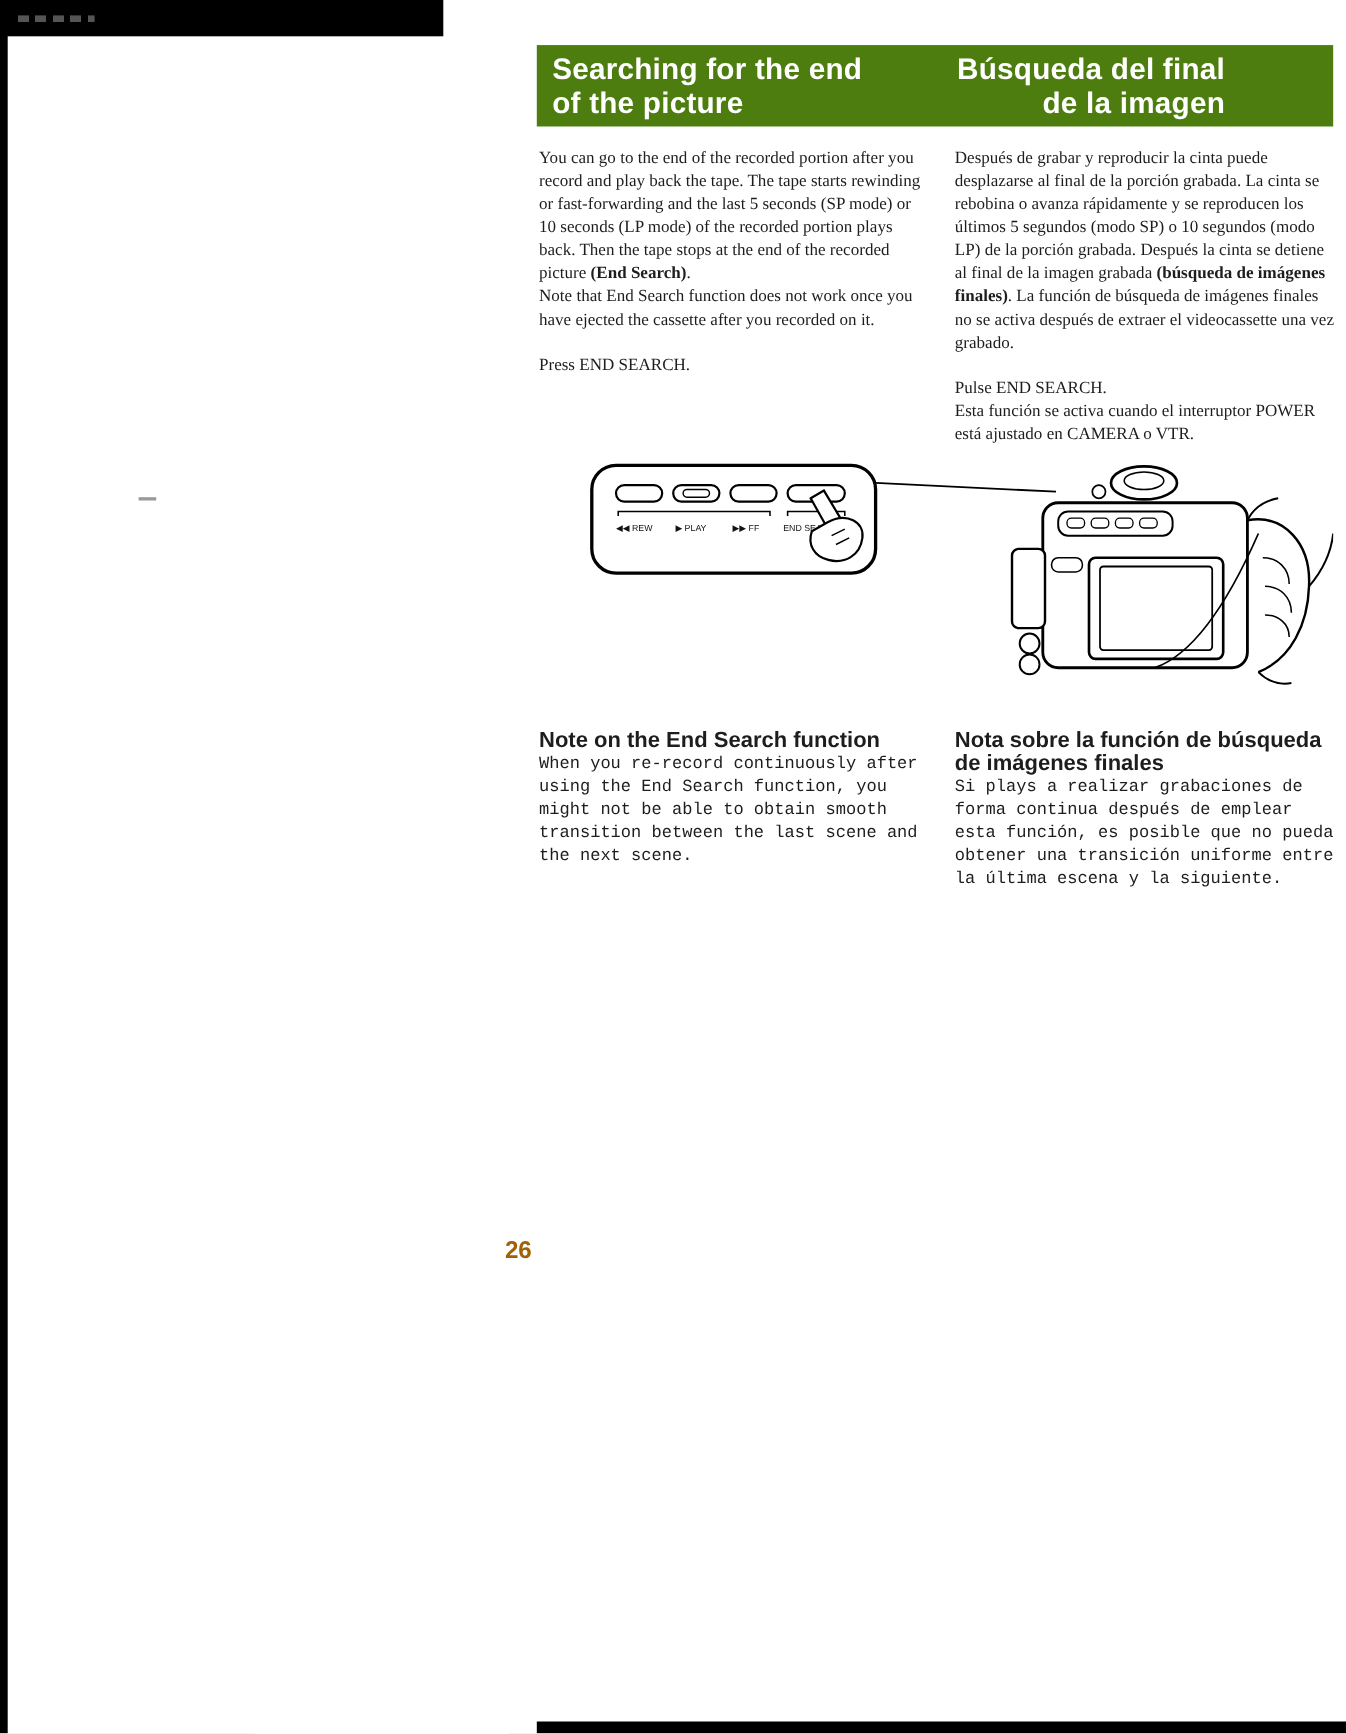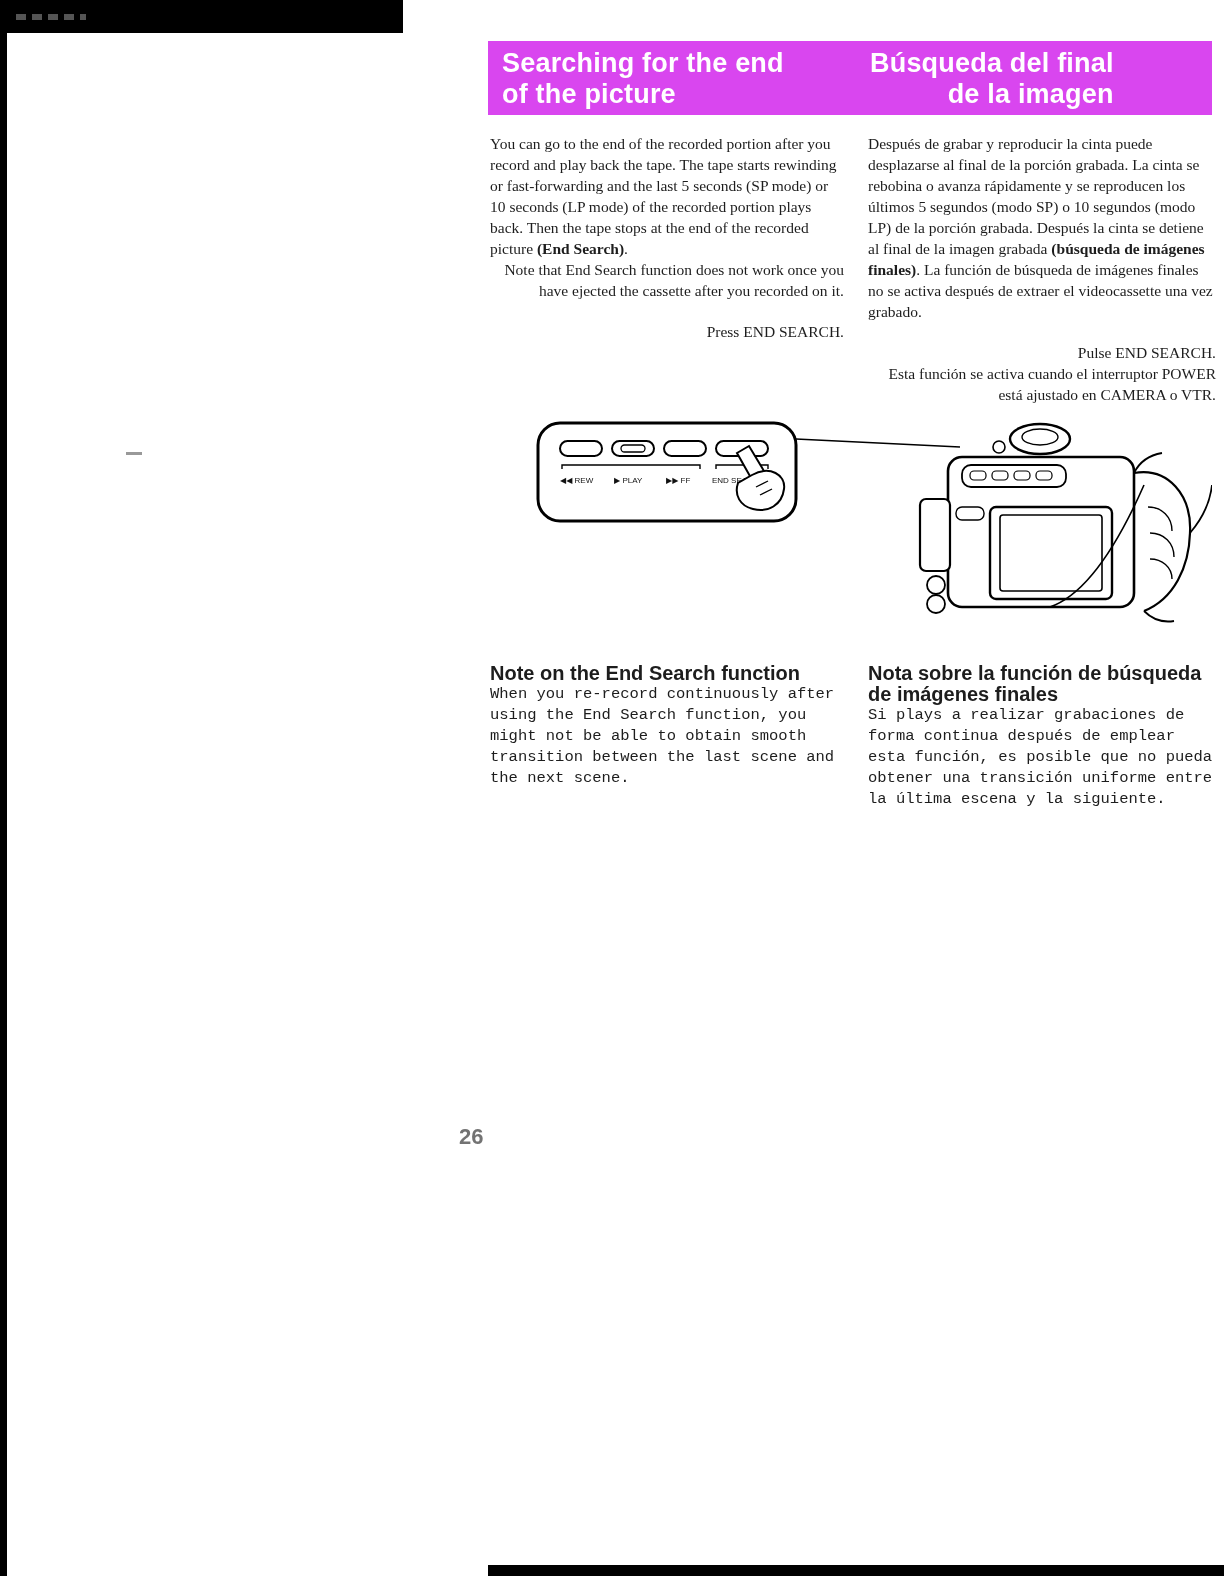--- a/index.html
+++ b/index.html
@@ -25,41 +25,41 @@
     width: 70px; height: 6px;
     background: repeating-linear-gradient(90deg,#9a9a9a 0 10px, #000 10px 16px);
     opacity: .55;
   }
   .scan-dash {
     position: absolute; left: 126px; top: 452px;
     width: 16px; height: 3px; background: #555; opacity:.6;
   }
   .header-bar {
     position: absolute; left: 488px; top: 41px;
-    width: 724px; height: 74px; background: #d946ef;
+    width: 724px; height: 74px; background: #4d7c0f;
     color: #fff;
     font-family: "Liberation Sans", sans-serif;
     font-weight: bold;
   }
   .header-col { position: absolute; top: 7px; font-size: 27px; line-height: 31px; letter-spacing: .2px; }
   .header-en { left: 14px; }
   .header-es { left: 382px; text-align: right; }
   .header-line { display: block; }
 
   .body-col {
     position: absolute; top: 133px;
     font-size: 15.5px; line-height: 21px;
     text-align: left;
   }
   .col-en { left: 490px; width: 354px; }
   .col-es { left: 868px; width: 348px; }
   .para { margin: 0 0 0 0; }
   .para + .para { margin-top: 20px; }
   .b { font-weight: bold; }
-  .line { display: block; text-align: right; }
+  .line { display: block; }
 
   .note-col {
     position: absolute; top: 663px;
     font-size: 15.5px; line-height: 21px;
   }
   .note-en { left: 490px; width: 354px; }
   .note-es { left: 868px; width: 348px; }
   .note-title {
     font-family: "Liberation Sans", sans-serif;
     font-weight: bold;
@@ -75,21 +75,21 @@
   .illustration svg { display: block; }
   .ill-label {
     font-family: "Liberation Sans", sans-serif;
     font-size: 8px;
     fill: #111;
   }
 
   .page-number {
     position: absolute; left: 459px; top: 1124px;
     font-family: "Liberation Sans", sans-serif;
-    font-weight: bold; font-size: 22px; color: #737373;
+    font-weight: bold; font-size: 22px; color: #a16207;
   }
   .bottom-bar {
     position: absolute; left: 488px; top: 1565px;
     width: 736px; height: 11px; background: #000;
   }
 </style>
 </head>
 <body>
 
 <div class="page">

